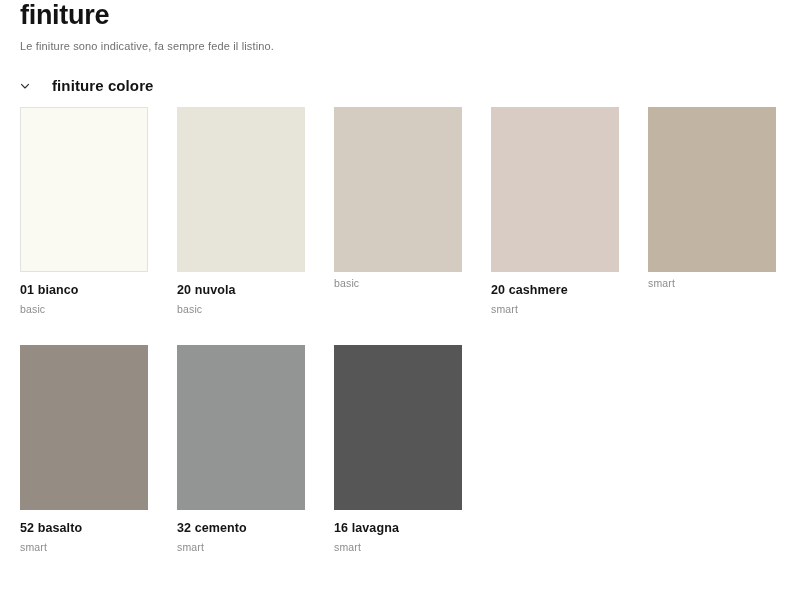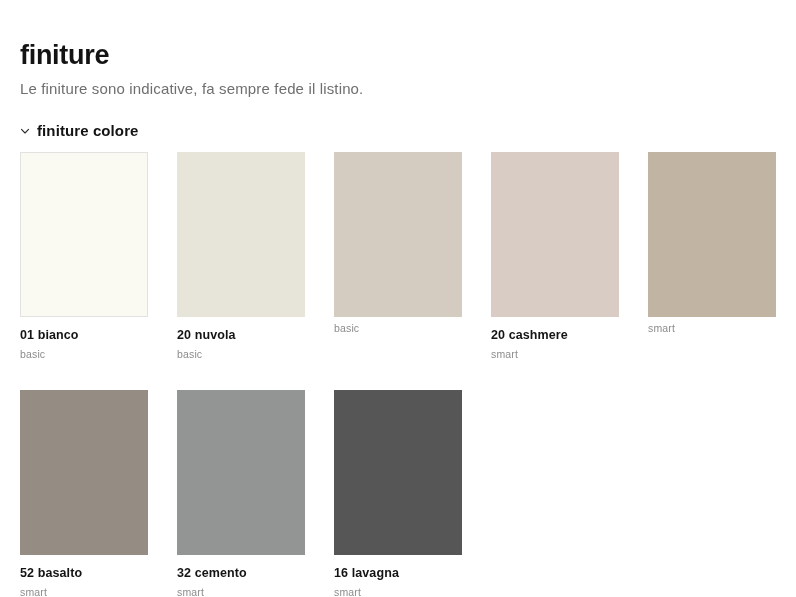--- a/index.html
+++ b/index.html
@@ -19,48 +19,47 @@
 
   .page {
     position: relative;
     width: 796px;
     height: 597px;
     padding: 0 20px;
   }
 
   
   .header {
-    padding-top: 40px;
   }
 
   .page-title {
     font-size: 27px;
     font-weight: 700;
     letter-spacing: -0.3px;
     line-height: 1.15;
     color: #131313;
   }
 
   .page-subtitle {
     margin-top: 9px;
-    font-size: 15px;
+    font-size: 11px;
     font-weight: 400;
     color: #6f6f6f;
     letter-spacing: 0.15px;
   }
 
   
   .section {
     margin-top: 25px;
   }
 
   .section-header {
     display: flex;
     align-items: center;
-    gap: 7px;
+    gap: 22px;
     cursor: pointer;
     user-select: none;
   }
 
   .chevron-icon {
     display: inline-flex;
     align-items: center;
     justify-content: center;
     width: 10px;
     height: 10px;

